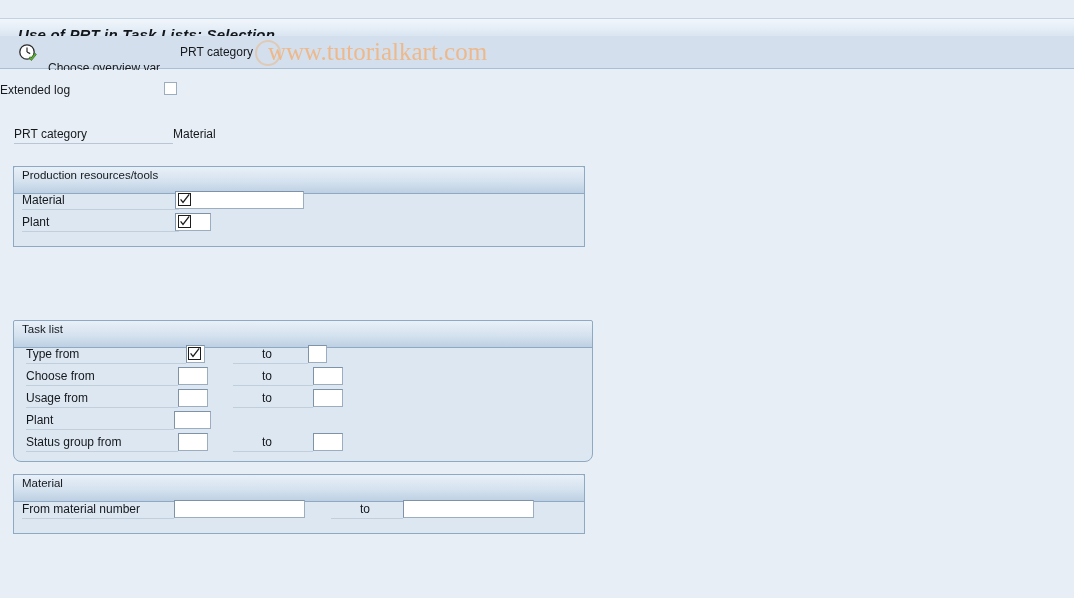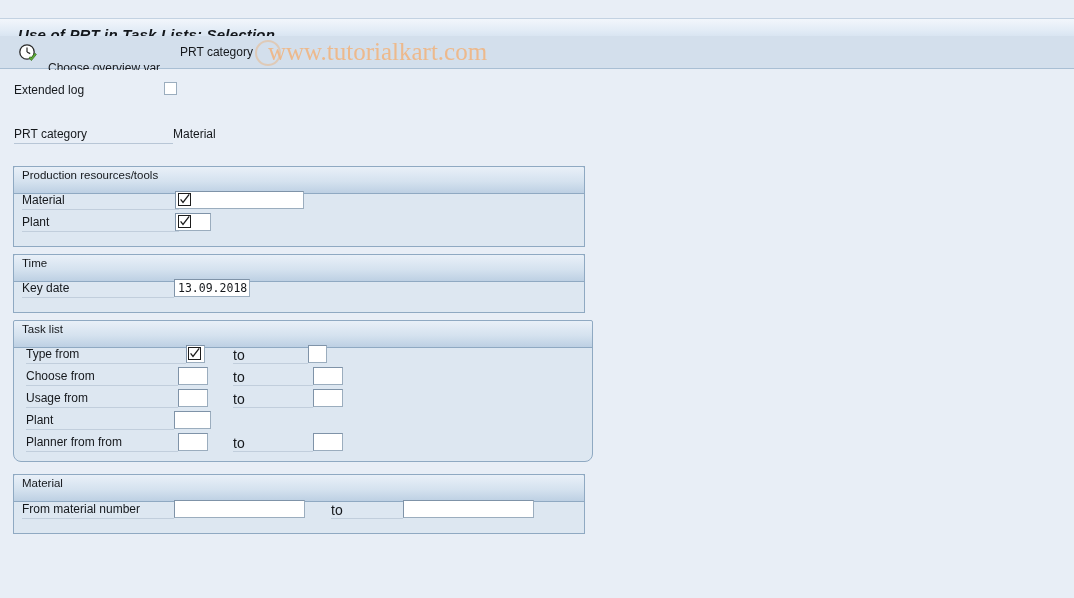--- a/index.html
+++ b/index.html
@@ -172,22 +172,23 @@
     padding-left: 3px;
   }
   
   .selglyph {
     position: absolute;
     left: 2px; top: 1px;
     width: 13px; height: 13px;
   }
   .to-label {
     position: absolute;
-    font-size: 14px;
-    color: #15181c;
+    font-size: 12px;
+    color: #15181c;
+    margin-left: 29px;
   }
 </style>
 </head>
 <body>
 
 <div id="titlebar">
   <div class="title-text">Use of PRT in Task Lists: Selection</div>
 </div>
 
 <div id="toolbar">
@@ -201,21 +202,21 @@
   </span>
   <span class="tb-label" id="tb-choose">Choose overview var.</span>
   <span class="tb-label" id="tb-prtcat">PRT category</span>
 </div>
 
 <div id="watermark-mark"></div>
 <div id="watermark">www.tutorialkart.com</div>
 
 <div id="content">
 
-  <span class="plain-label" style="left:14px; top:13px;">Extended log</span>
+  <span class="plain-label" style="left:0; top:13px;">Extended log</span>
   <span class="cbox" style="left:164px; top:12px;"></span>
 
   <span class="plain-label" style="left:14px; top:57px;">PRT category</span>
   <span class="label-underline" style="left:14px; top:73px; width:159px;"></span>
   <span class="plain-value" style="left:173px; top:57px;">Material</span>
 
   <div class="group" style="left:13px; top:96px; width:572px; height:81px;">
     <div class="group-header" style="width:572px;">
       <span>Production resources/tools</span>
     </div>
@@ -236,29 +237,20 @@
     <span class="inp" style="left:161px; top:46px; width:36px;">
       <span class="selglyph">
         <svg width="13" height="13" viewBox="0 0 13 13">
           <rect x="0.5" y="0.5" width="12" height="12" fill="#ffffff" stroke="#1c1c1c" stroke-width="1"></rect>
           <path d="M2.6 6.4 L5 9.4 L11.2 1.4" fill="none" stroke="#1c1c1c" stroke-width="1.3"></path>
         </svg>
       </span>
     </span>
   </div>
 
-  <div class="group" style="left:13px; top:184px; width:572px; height:59px;">
-    <div class="group-header" style="width:572px;">
-      <span>Time</span>
-    </div>
-
-    <span class="f-label" style="left:8px; top:26px;">Key date</span>
-    <span class="f-underline" style="left:8px; top:42px; width:152px;"></span>
-    <span class="inp mono" style="left:160px; top:24px; width:76px;">13.09.2018</span>
-  </div>
 
   <div class="group" style="left:13px; top:250px; width:580px; height:142px;border-radius:8px;">
     <div class="group-header" style="width:580px;">
       <span>Task list</span>
     </div>
 
     <span class="f-label" style="left:12px; top:26px;">Type from</span>
     <span class="f-underline" style="left:12px; top:42px; width:160px;"></span>
     <span class="inp" style="left:172px; top:24px; width:19px;">
       <span class="selglyph" style="left:1px;">
@@ -283,21 +275,21 @@
     <span class="f-underline" style="left:12px; top:86px; width:152px;"></span>
     <span class="inp" style="left:164px; top:68px; width:30px;"></span>
     <span class="to-label" style="left:219px; top:70px;">to</span>
     <span class="f-underline" style="left:219px; top:86px; width:80px;"></span>
     <span class="inp" style="left:299px; top:68px; width:30px;"></span>
 
     <span class="f-label" style="left:12px; top:92px;">Plant</span>
     <span class="f-underline" style="left:12px; top:108px; width:148px;"></span>
     <span class="inp" style="left:160px; top:90px; width:37px;"></span>
 
-    <span class="f-label" style="left:12px; top:114px;">Planner from from</span>
+    <span class="f-label" style="left:12px; top:114px;">Status group from</span>
     <span class="f-underline" style="left:12px; top:130px; width:152px;"></span>
     <span class="inp" style="left:164px; top:112px; width:30px;"></span>
     <span class="to-label" style="left:219px; top:114px;">to</span>
     <span class="f-underline" style="left:219px; top:130px; width:80px;"></span>
     <span class="inp" style="left:299px; top:112px; width:30px;"></span>
   </div>
 
   <div class="group" style="left:13px; top:404px; width:572px; height:60px;">
     <div class="group-header" style="width:572px;">
       <span>Material</span>

